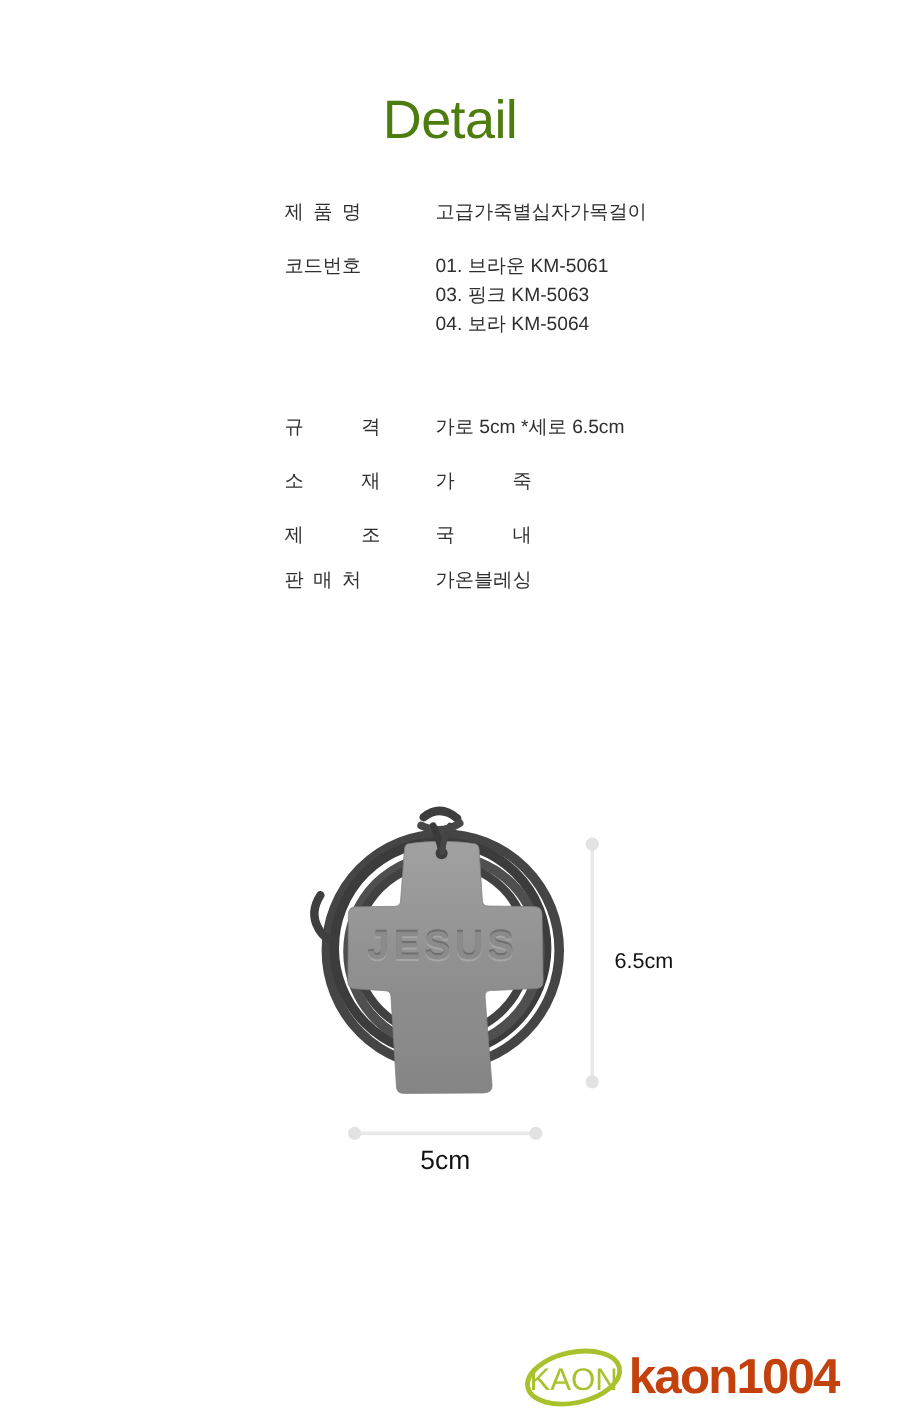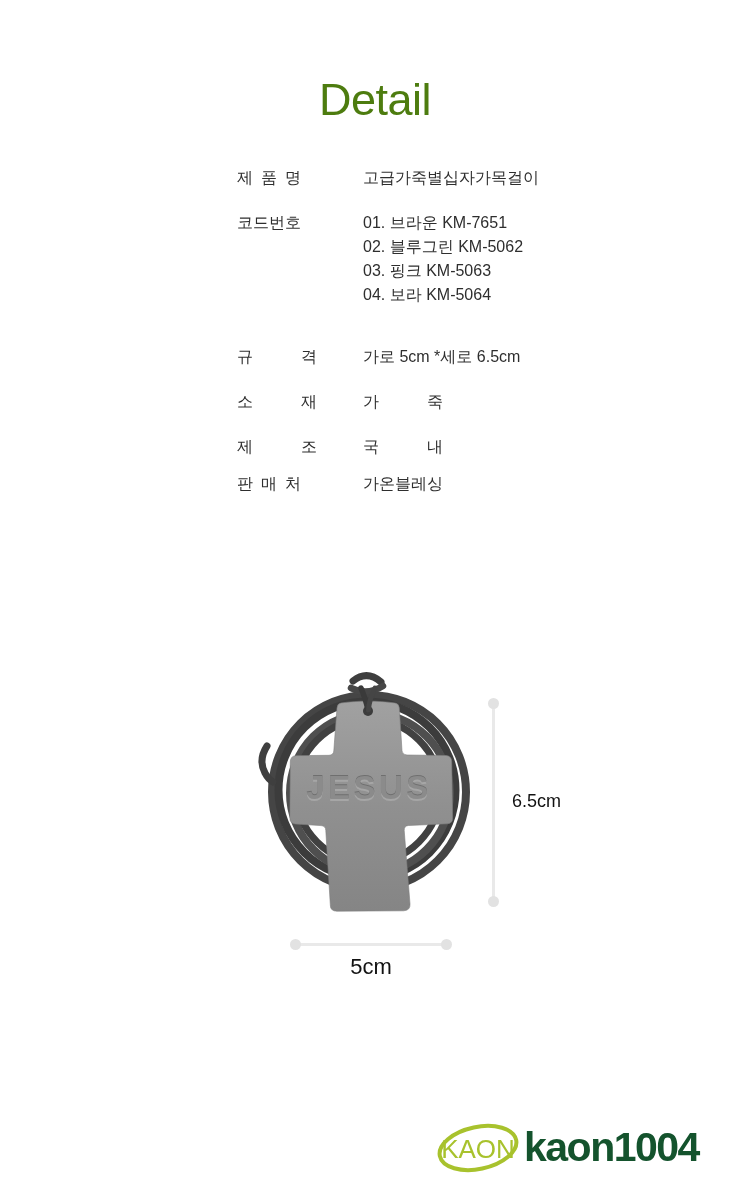--- a/index.html
+++ b/index.html
@@ -43,38 +43,38 @@
   .dim-dot { position:absolute; width:11px; height:11px; border-radius:50%; background:#e2e2e2; }
   .dim-label-v { position:absolute; left:512px; top:791px; font-size:18px; color:#121212; }
   .dim-line-h { position:absolute; left:295px; top:943px; width:152px; height:3px; background:#e9e9e9; border-radius:2px; }
   .dim-label-h { position:absolute; left:294px; top:954px; width:154px; text-align:center; font-size:22px; color:#121212; }
 
   .footer-logo { position:absolute; left:433px; top:1119px; height:60px; display:flex; align-items:flex-start; }
   .logo-emblem { width:90px; height:60px; overflow:visible; }
   .logo-wordmark {
     font-size:41px; font-weight:700;
     letter-spacing:-1.5px;
-    color:#14532d;
+    color:#c2410c;
     margin-left:1px;
     line-height:56px;
   }
 </style>
 </head>
 <body>
 
 <div class="page">
 
   <div class="title">Detail</div>
 
   <div class="spec-row" style="top:166px;">
     <span class="spec-label">제 품 명</span><span class="spec-value">고급가죽별십자가목걸이</span>
   </div>
 
   <div class="spec-row" style="top:211px;">
-    <span class="spec-label">코드번호</span><span class="spec-value"><span class="code-line" style="display:block">01. 브라운 KM-7651</span><span class="code-line" style="display:block">02. 블루그린 KM-5062</span><span class="code-line" style="display:block">03. 핑크 KM-5063</span><span class="code-line" style="display:block">04. 보라 KM-5064</span></span>
+    <span class="spec-label">코드번호</span><span class="spec-value"><span class="code-line" style="display:block">01. 브라운 KM-5061</span><span class="code-line" style="display:block">03. 핑크 KM-5063</span><span class="code-line" style="display:block">04. 보라 KM-5064</span></span>
   </div>
 
   <div class="spec-row" style="top:345px;">
     <span class="spec-label">규   격</span><span class="spec-value">가로 5cm *세로 6.5cm</span>
   </div>
 
   <div class="spec-row" style="top:390px;">
     <span class="spec-label">소   재</span><span class="spec-value">가   죽</span>
   </div>
 

